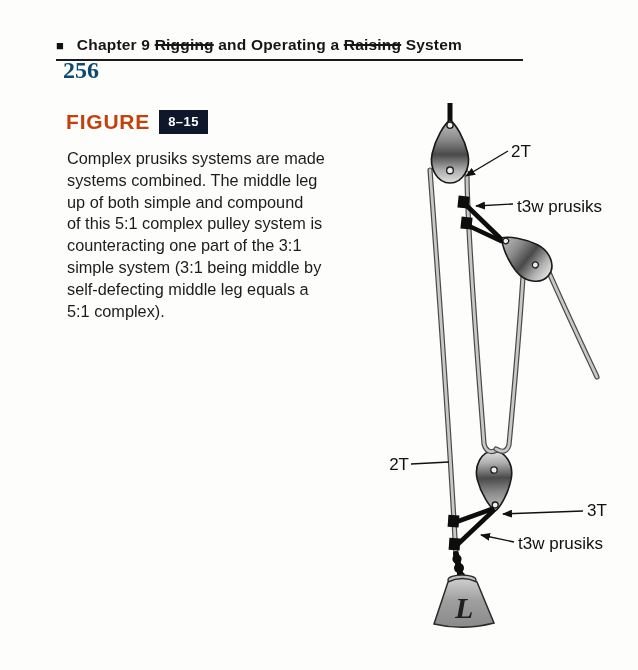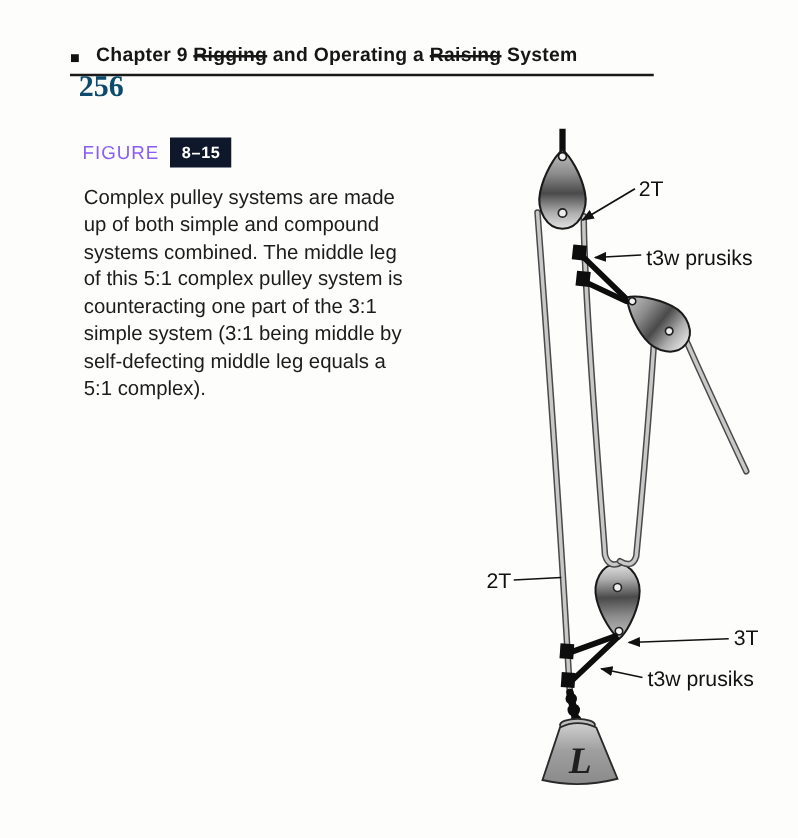--- a/index.html
+++ b/index.html
@@ -28,21 +28,21 @@
     font-family: "Liberation Serif", serif;
     font-weight: bold; font-size: 24px; color: #0c4a6e;
   }
 
   
   .figure-heading {
     position: absolute; left: 66px; top: 110px;
     display: flex; align-items: center; gap: 9px;
   }
   .figure-label {
-    font-size: 15px; font-weight: 400; letter-spacing: 0.8px; color: #8b5cf6;
+    font-size: 21px; font-weight: 700; letter-spacing: 0.8px; color: #c2410c;
   }
   .figure-badge {
     background: #0f172a; color: #ffffff;
     font-size: 13px; font-weight: bold;
     padding: 4px 9px 5px 9px; letter-spacing: 0.5px;
   }
 
   
   .figure-caption {
     position: absolute; left: 67px; top: 148px; width: 310px;
@@ -76,23 +76,23 @@
   </header>
 
   <div class="page-number">256</div>
 
   <div class="figure-heading">
     <span class="figure-label">FIGURE</span>
     <span class="figure-badge">8–15</span>
   </div>
 
   <div class="figure-caption">
-    <div class="caption-line">Complex pulley systems are made</div>
+    <div class="caption-line">Complex prusiks systems are made</div>
+    <div class="caption-line">systems combined. The middle leg</div>
     <div class="caption-line">up of both simple and compound</div>
-    <div class="caption-line">systems combined. The middle leg</div>
     <div class="caption-line">of this 5:1 complex pulley system is</div>
     <div class="caption-line">counteracting one part of the 3:1</div>
     <div class="caption-line">simple system (3:1 being middle by</div>
     <div class="caption-line">self-defecting middle leg equals a</div>
     <div class="caption-line">5:1 complex).</div>
   </div>
 
   <svg class="diagram-svg" width="638" height="670" viewBox="0 0 638 670">
     <defs>
       <linearGradient id="pulleyGrad" x1="0" y1="0" x2="0" y2="1">

